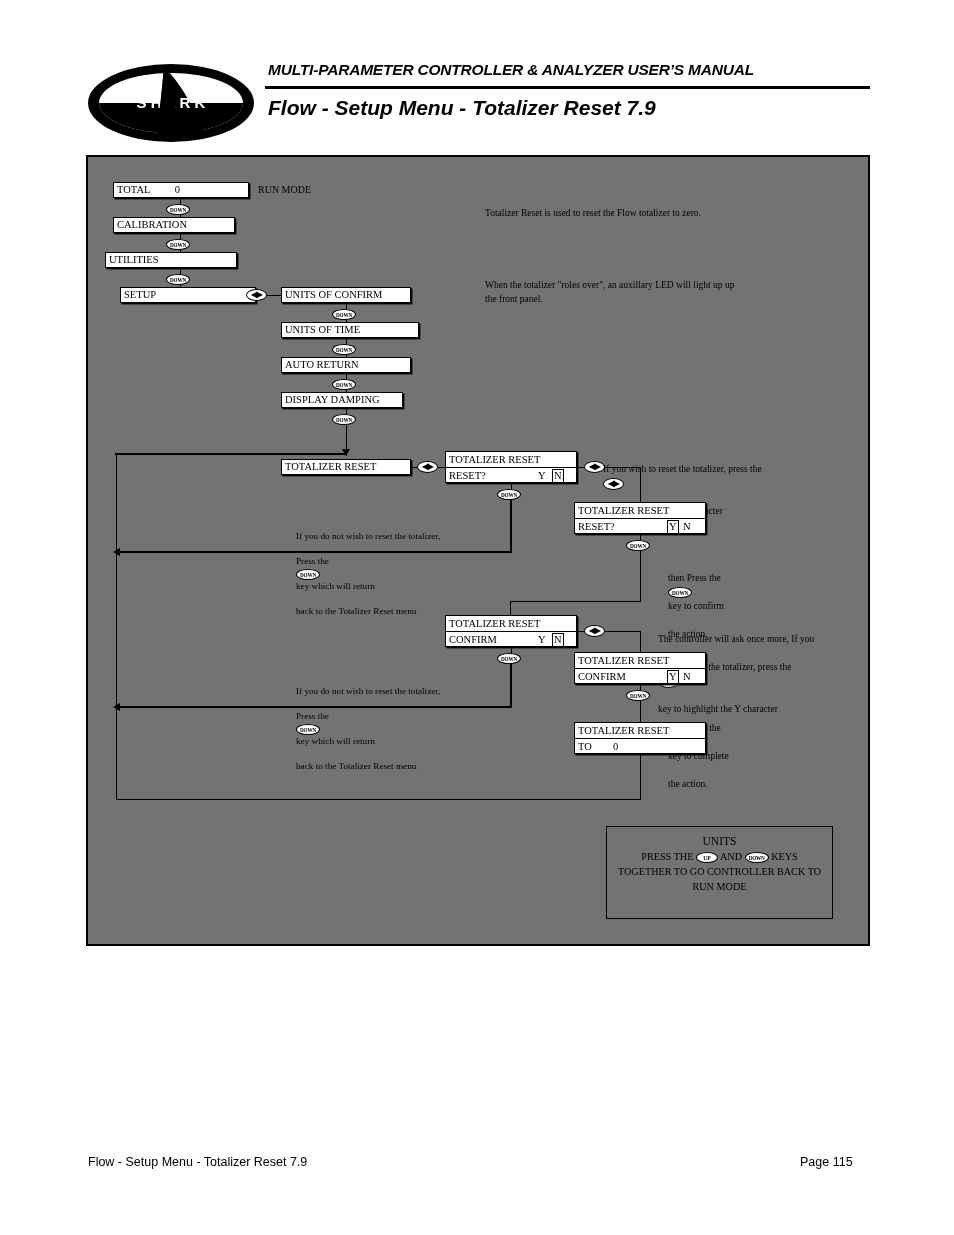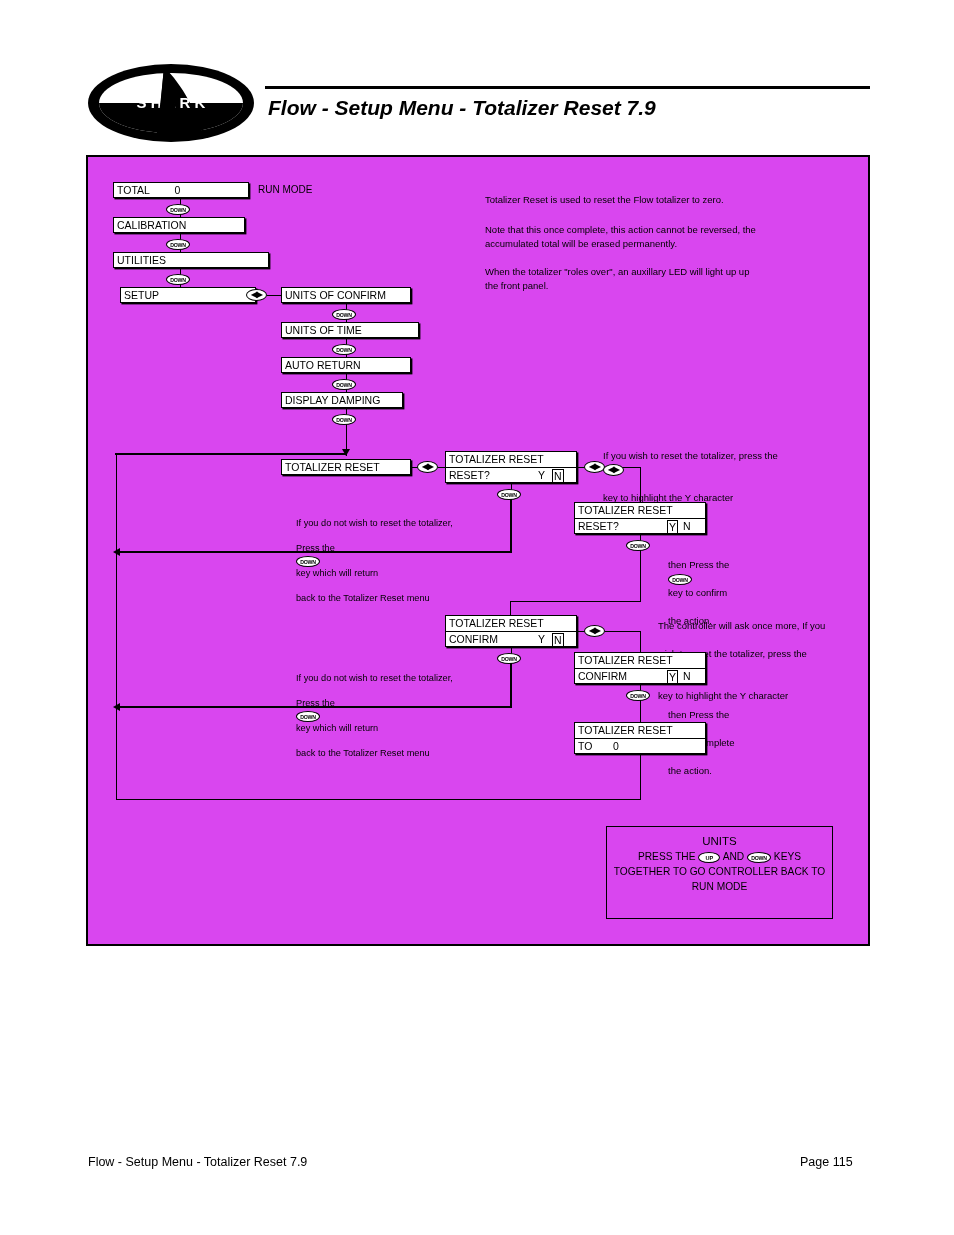--- a/index.html
+++ b/index.html
@@ -38,21 +38,22 @@
     position: absolute; left: 268px; top: 96px;
     font-size: 21px; font-weight: bold; font-style: italic;
     white-space: nowrap;
   }
 
   
   #frame {
     position: absolute; left: 86px; top: 155px;
     width: 784px; height: 791px;
     border: 2.5px solid #000;
-    background: #d946ef;
+    background: #737373;
+    font-family: Liberation Serif, serif;
   }
 
   
   .mbox {
     position: absolute;
     border: 1.3px solid #000;
     background: #fff;
     font-size: 10.5px;
     line-height: 14px;
     padding: 0 3px;
@@ -127,20 +128,21 @@
     border-right: 4px solid transparent;
     border-top: 7px solid #000;
   }
 
   
   .ann {
     position: absolute;
     font-size: 9.2px;
     line-height: 12.4px;
     white-space: pre-line;
+    margin-top: 13px;
   }
   .ann-lg { font-size: 9.5px; line-height: 14px; }
 
   .run-mode {
     position: absolute; font-size: 10px;
   }
 
   
   #note-box {
     position: absolute; left: 518px; top: 669px;
@@ -171,43 +173,44 @@
     <svg class="ell" viewBox="0 0 170 82" xmlns="http://www.w3.org/2000/svg">
       <ellipse cx="85" cy="41" rx="83" ry="39" fill="#000000"></ellipse>
       <ellipse cx="85" cy="41" rx="72" ry="30" fill="#ffffff"></ellipse>
       <path d="M85 41 m-72 0 a72 30 0 0 0 144 0 z" fill="#000000"></path>
       <path d="M78 5 C 76 26, 74 54, 70 76 L 118 76 C 112 52, 96 22, 78 5 Z" fill="#000000"></path>
       <text x="85" y="46" text-anchor="middle" font-family="Liberation Sans, sans-serif" font-size="15" font-weight="bold" letter-spacing="0" fill="#ffffff">S H A R K</text>
       <path d="M78 5 C 76 26, 74 46, 72 58 L 92 58 C 88 38, 86 20, 78 5 Z" fill="#000000"></path>
     </svg>
   </div>
 
+  <div id="manual-title">MULTI-PARAMETER CONTROLLER &amp; ANALYZER USER’S MANUAL</div>
   <div id="title-rule"></div>
   <div id="page-title">Flow - Setup Menu - Totalizer Reset 7.9</div>
 </div>
 
 <div id="frame">
 
   <div class="mbox heavy" style="left:25px; top:25px; width:136px;">
     <span>TOTAL</span>
     <span style="margin-left:22px;">0</span>
   </div>
   <div class="run-mode" style="left:170px; top:27px;">RUN MODE</div>
 
   <div class="vl" style="left:92px; top:41px; height:24px;"></div>
   <div class="key key-down key-abs" style="left:78px; top:47px;">DOWN</div>
 
-  <div class="mbox heavy" style="left:25px; top:60px; width:132px;">
+  <div class="mbox heavy" style="left:25px; top:60px; width:122px;">
     <span>CALIBRATION</span>
   </div>
 
   <div class="vl" style="left:92px; top:76px; height:24px;"></div>
   <div class="key key-down key-abs" style="left:78px; top:82px;">DOWN</div>
 
-  <div class="mbox heavy" style="left:25px; top:95px; width:156px;">
+  <div class="mbox heavy" style="left:17px; top:95px; width:132px;">
     <span>UTILITIES</span>
   </div>
 
   <div class="vl" style="left:92px; top:111px; height:24px;"></div>
   <div class="key key-down key-abs" style="left:78px; top:117px;">DOWN</div>
 
   <div class="mbox heavy" style="left:25px; top:130px; width:136px;margin-left:7px;">
     <span>SETUP</span>
   </div>
 
@@ -364,22 +367,20 @@
     <div class="r2">TO</div>
     <span class="yn" style="left:38px; top:16px;">0</span>
   </div>
 
 
   <div class="vl" style="left:552px; top:597px; height:46px;"></div>
   <div class="hl" style="left:28px; top:642px; width:525px;"></div>
   <div class="vl" style="left:28px; top:296px; height:347px;"></div>
 
   <div class="ann ann-lg" style="left:397px; top:36px; width:330px;">Totalizer Reset is used to reset the Flow totalizer to zero.</div>
-  <div class="ann ann-lg" style="left:397px; top:66px; width:330px;">Note that this once complete, this action cannot be reversed, the
-accumulated total will be erased permanently.</div>
   <div class="ann ann-lg" style="left:397px; top:108px; width:330px;">When the totalizer "roles over", an auxillary LED will light up up
 the front panel.</div>
 
   <div id="note-box">
     <div id="note-title">UNITS</div>
     <div>
       <span>PRESS THE</span>
       <span class="key key-up">UP</span>
       <span>AND</span>
       <span class="key key-down">DOWN</span>

